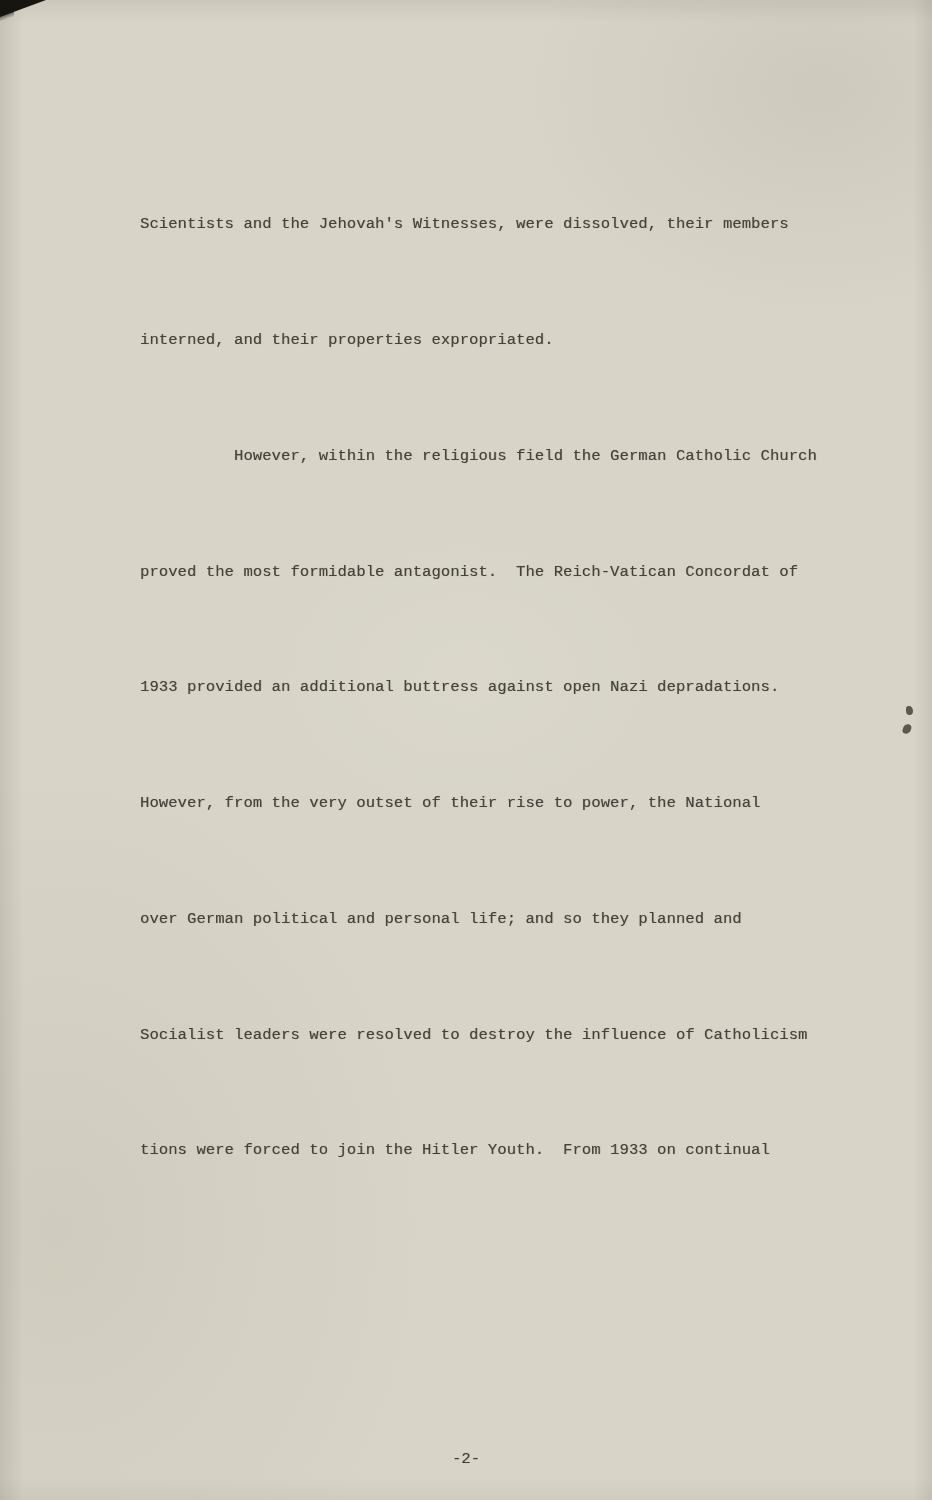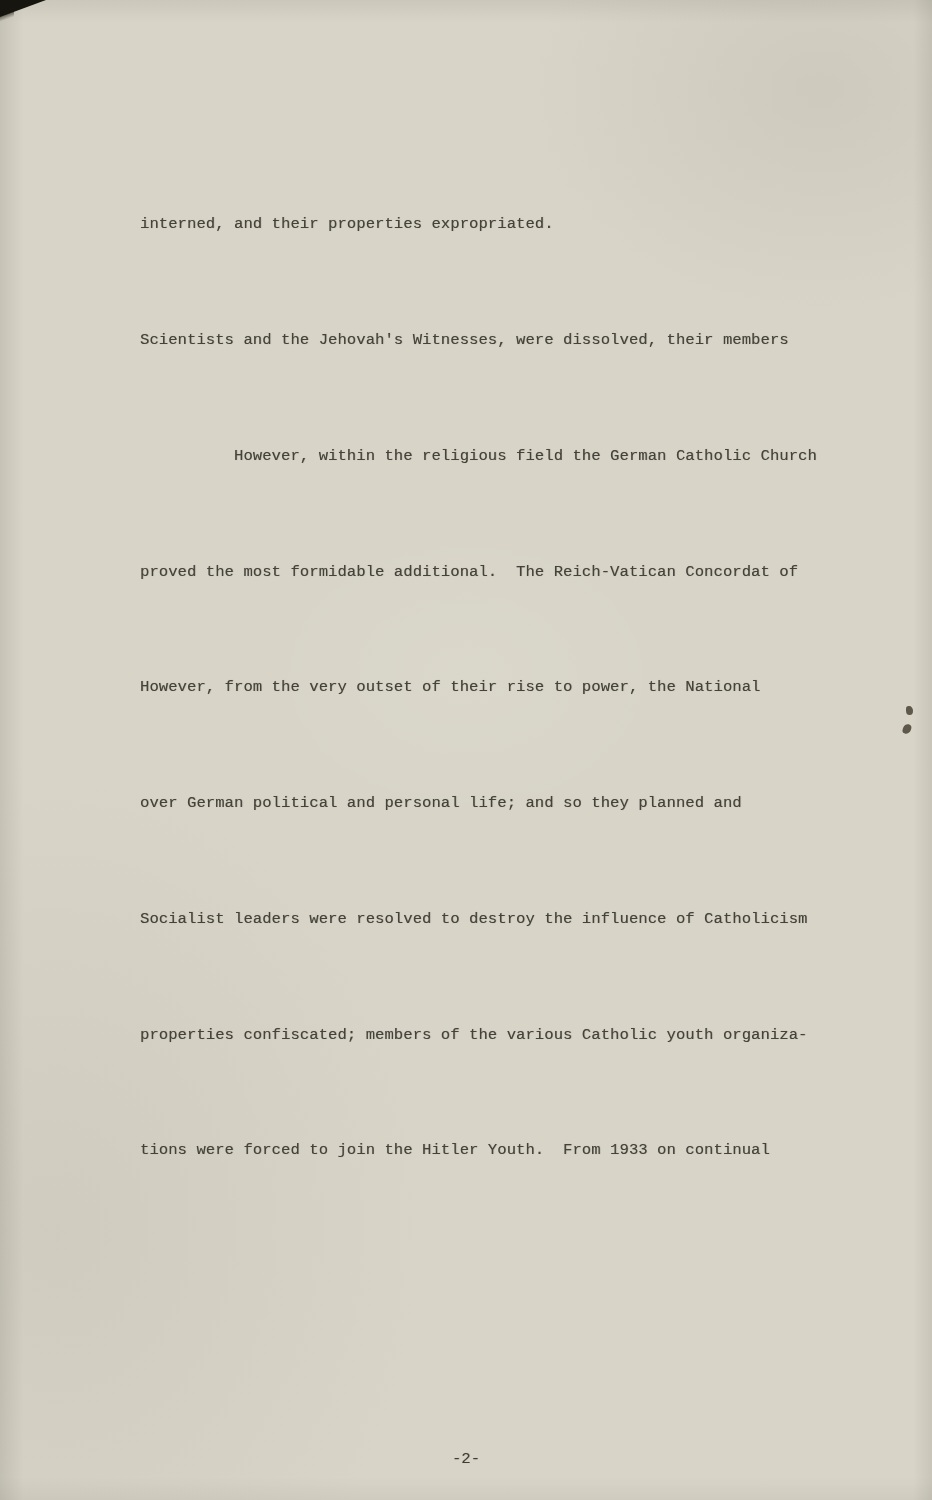--- a/index.html
+++ b/index.html
@@ -92,28 +92,28 @@
 </head>
 <body>
 
 <div class="page">
   <div class="corner-artifact"></div>
   <div class="corner-artifact-2"></div>
   <div class="speck speck-a"></div>
   <div class="speck speck-b"></div>
 
   <div class="text-block">
+    <div class="line">Scientists and the Jehovah's Witnesses, were dissolved, their members</div>
     <div class="line">interned, and their properties expropriated.</div>
-    <div class="line">Scientists and the Jehovah's Witnesses, were dissolved, their members</div>
     <div class="line">          However, within the religious field the German Catholic Church</div>
-    <div class="line">proved the most formidable additional.  The Reich-Vatican Concordat of</div>
+    <div class="line">proved the most formidable antagonist.  The Reich-Vatican Concordat of</div>
+    <div class="line">1933 provided an additional buttress against open Nazi depradations.</div>
     <div class="line">However, from the very outset of their rise to power, the National</div>
     <div class="line">over German political and personal life; and so they planned and</div>
     <div class="line">Socialist leaders were resolved to destroy the influence of Catholicism</div>
-    <div class="line">properties confiscated; members of the various Catholic youth organiza-</div>
     <div class="line">tions were forced to join the Hitler Youth.  From 1933 on continual</div>
     
     
     
     
     
     
     
     
     

